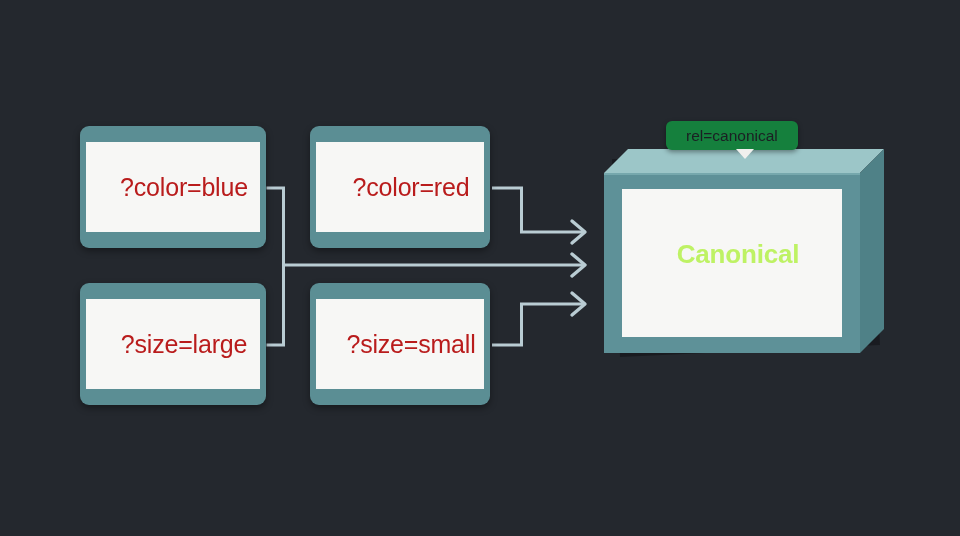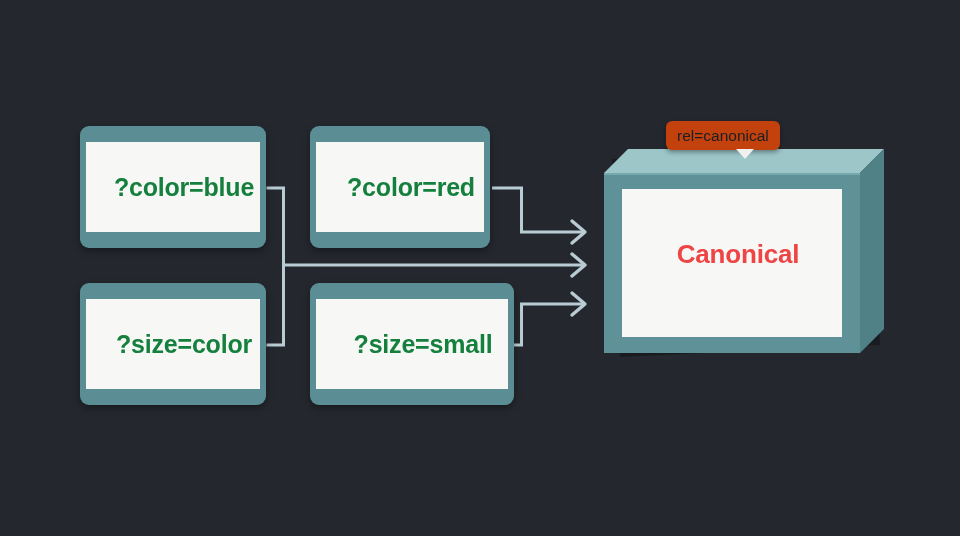--- a/index.html
+++ b/index.html
@@ -28,23 +28,23 @@
     left: 6px;
     right: 6px;
     top: 16px;
     bottom: 16px;
     background: #f7f7f5;
     display: flex;
     align-items: center;
     justify-content: center;
   }
   .param-box .panel span {
-    color: #15803d;
+    color: #b91c1c;
     font-size: 25px;
-    font-weight: 700;
+    font-weight: 400;
     letter-spacing: -0.2px;
     white-space: nowrap;
     margin-left: 22px;
   }
 
   
   #wires {
     position: absolute;
     left: 0;
     top: 0;
@@ -72,35 +72,35 @@
     top: 26px;
     width: 224px;
     height: 172px;
     display: flex;
     flex-direction: column;
     align-items: center;
     justify-content: center;
     line-height: 1.22;
   }
   #canonical-label span {
-    color: #ef4444;
+    color: #bef264;
     font-size: 26px;
     font-weight: 700;
     letter-spacing: -0.2px;
     white-space: nowrap;
   }
 
   
   #rel-tooltip {
     position: absolute;
     left: 666px;
     top: 121px;
     height: 29px;
-    padding: 0 11px;
-    background: #c2410c;
+    padding: 0 20px;
+    background: #15803d;
     border-radius: 6px;
     display: flex;
     align-items: center;
     box-shadow: 0 2px 5px rgba(0,0,0,0.4);
   }
   #rel-tooltip span {
     color: #1b1f23;
     font-size: 15.5px;
     font-weight: 400;
     white-space: nowrap;
@@ -145,25 +145,25 @@
   </div>
 
   <div class="param-box" style="left:310px; top:126px; width:180px; height:122px;text-align:center;">
     <div class="panel">
       <span>?color=red</span>
     </div>
   </div>
 
   <div class="param-box" style="left:80px; top:283px; width:186px; height:122px;">
     <div class="panel">
-      <span>?size=color</span>
+      <span>?size=large</span>
     </div>
   </div>
 
-  <div class="param-box" style="left:310px; top:283px; width:180px; height:122px;padding-left:24px;">
+  <div class="param-box" style="left:310px; top:283px; width:180px; height:122px;">
     <div class="panel">
       <span>?size=small</span>
     </div>
   </div>
 
   <div id="canonical-box">
     <svg width="280" height="230" viewBox="0 0 280 230">
 
       <path d="M 8 16 L 268 16 L 276 202 L 16 214 Z" fill="rgba(0,0,0,0.30)"></path>
 

